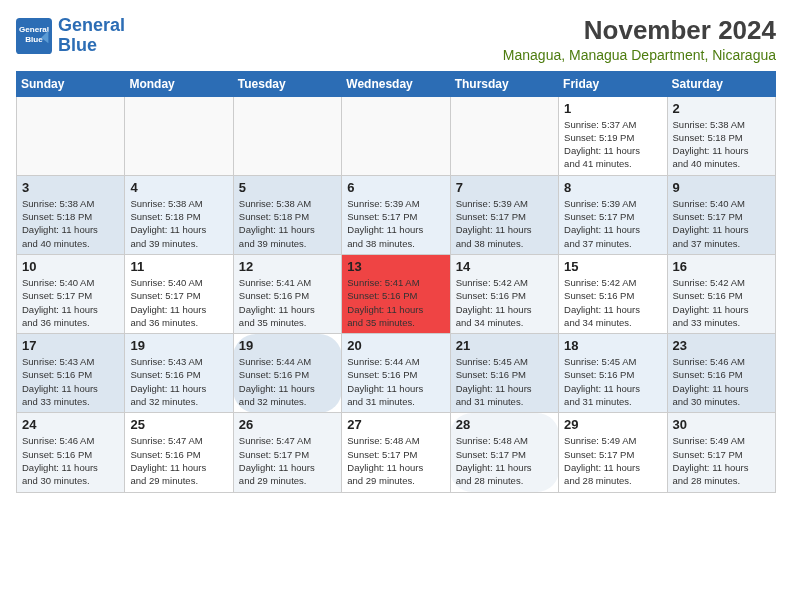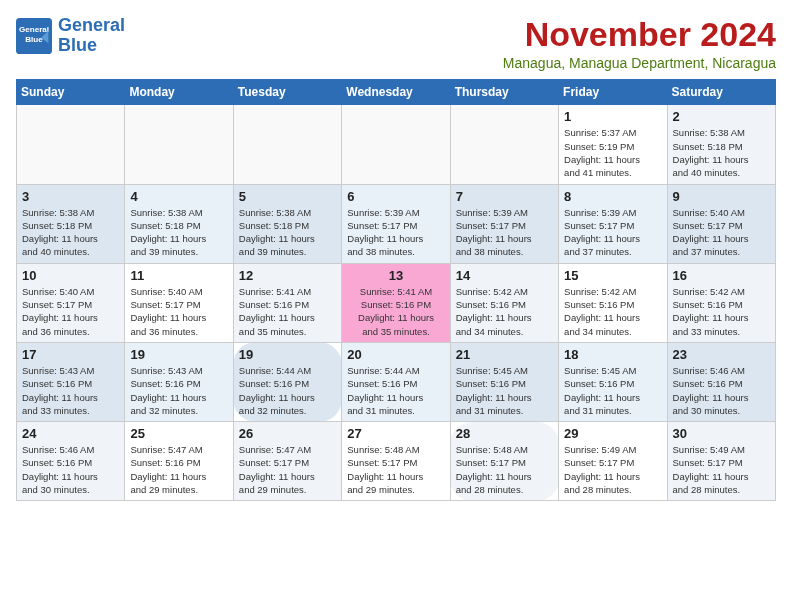--- a/index.html
+++ b/index.html
@@ -28,23 +28,23 @@
       line-height: 1.1;
     }
     .logo-icon {
       width: 36px;
       height: 36px;
     }
     .title-section {
       text-align: right;
     }
     .month-title {
-      font-size: 34px;
+      font-size: 26px;
       font-weight: bold;
-      color: #b91c1c;
+      color: #404040;
       line-height: 1.1;
       text-align: right;
     }
     .subtitle {
       font-size: 14px;
       color: #4d7c0f;
       margin-top: 2px;
     }
     .calendar {
       width: 100%;
@@ -217,21 +217,21 @@
 Daylight: 11 hours
 and 36 minutes.</div>
         </td>
         <td style="background-color: rgb(240, 244, 248);">
           <span class="day-num">12</span>
           <div class="day-info" style="white-space: pre-line;">Sunrise: 5:41 AM
 Sunset: 5:16 PM
 Daylight: 11 hours
 and 35 minutes.</div>
         </td>
-        <td style="background-color: #f9a8d4; text-align: center;">
+        <td style="background-color: #ef4444;">
           <span class="day-num">13</span>
           <div class="day-info" style="white-space: pre-line;">Sunrise: 5:41 AM
 Sunset: 5:16 PM
 Daylight: 11 hours
 and 35 minutes.</div>
         </td>
         <td style="background-color: rgb(240, 244, 248);">
           <span class="day-num">14</span>
           <div class="day-info" style="white-space: pre-line;">Sunrise: 5:42 AM
 Sunset: 5:16 PM

